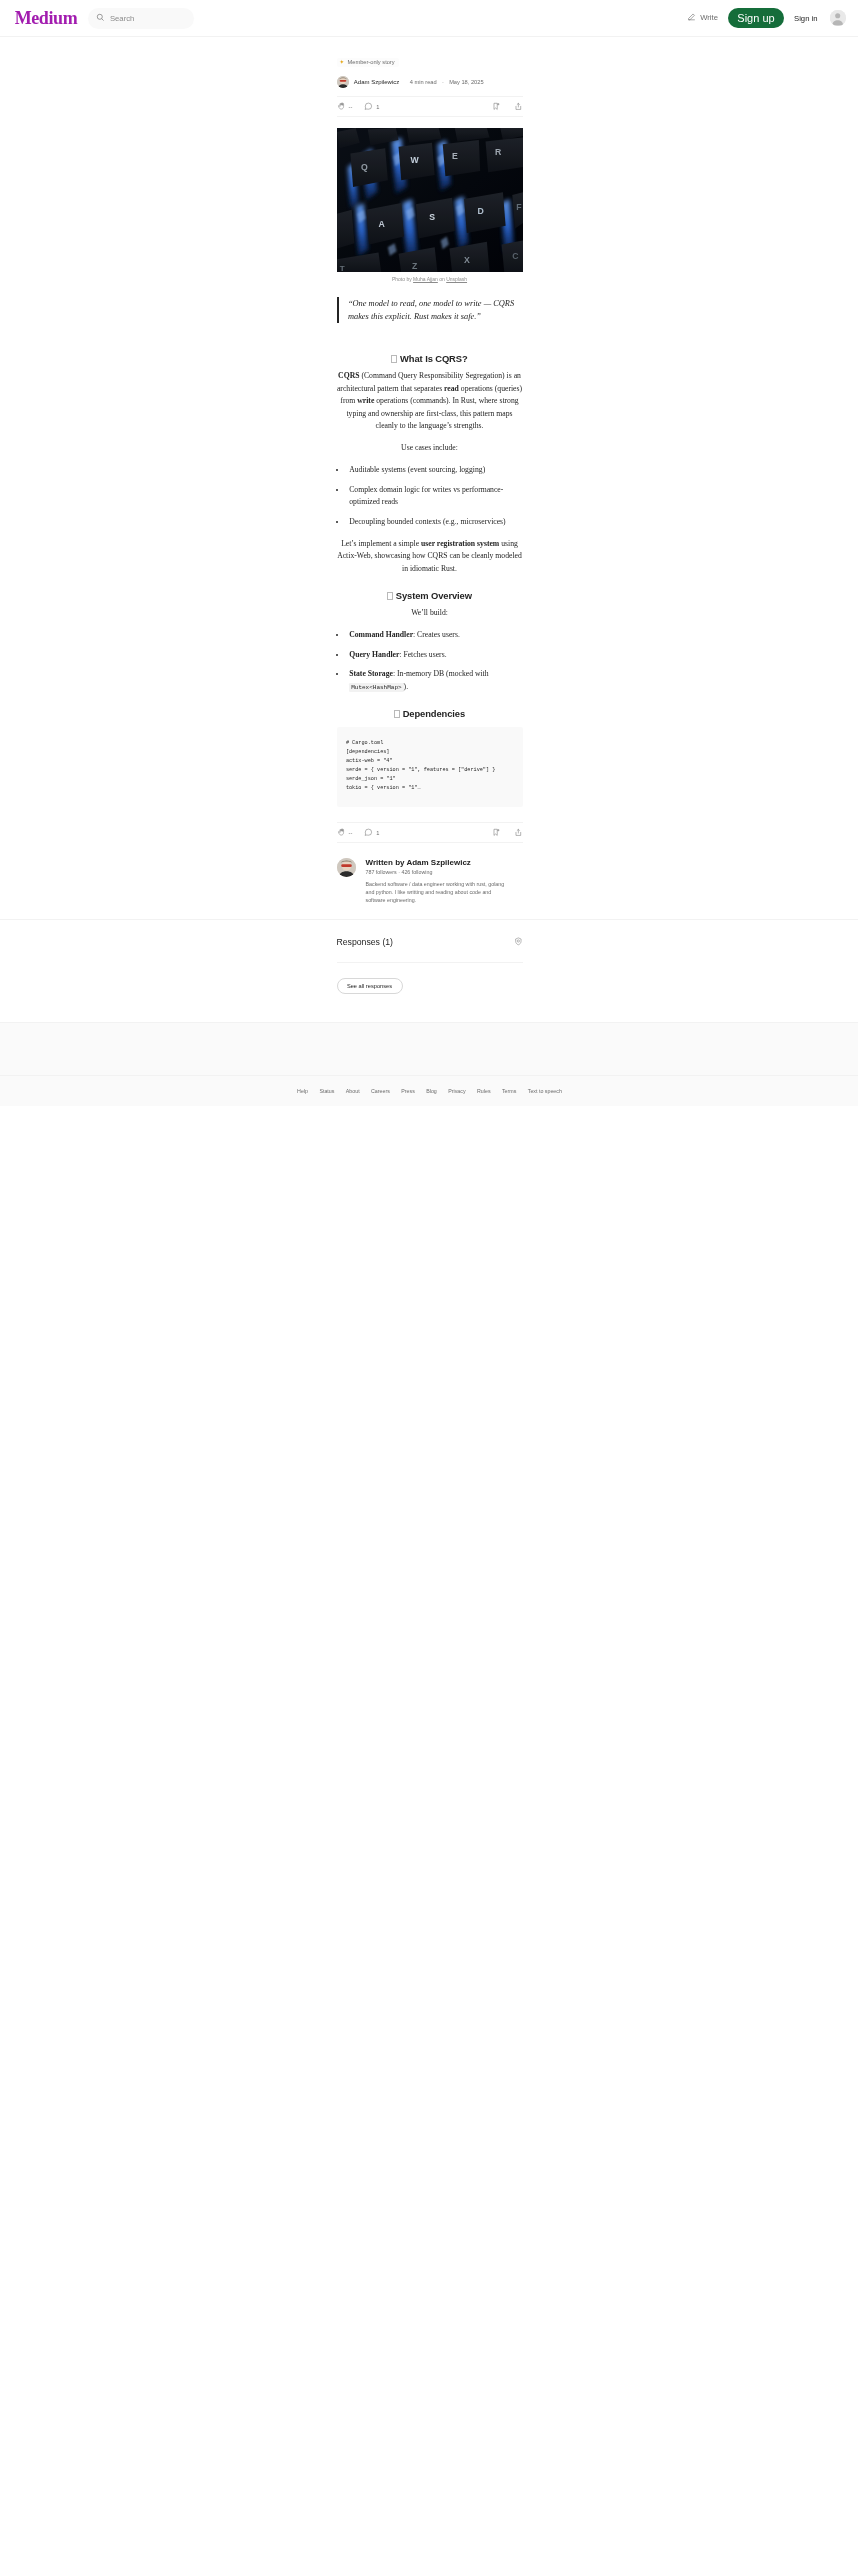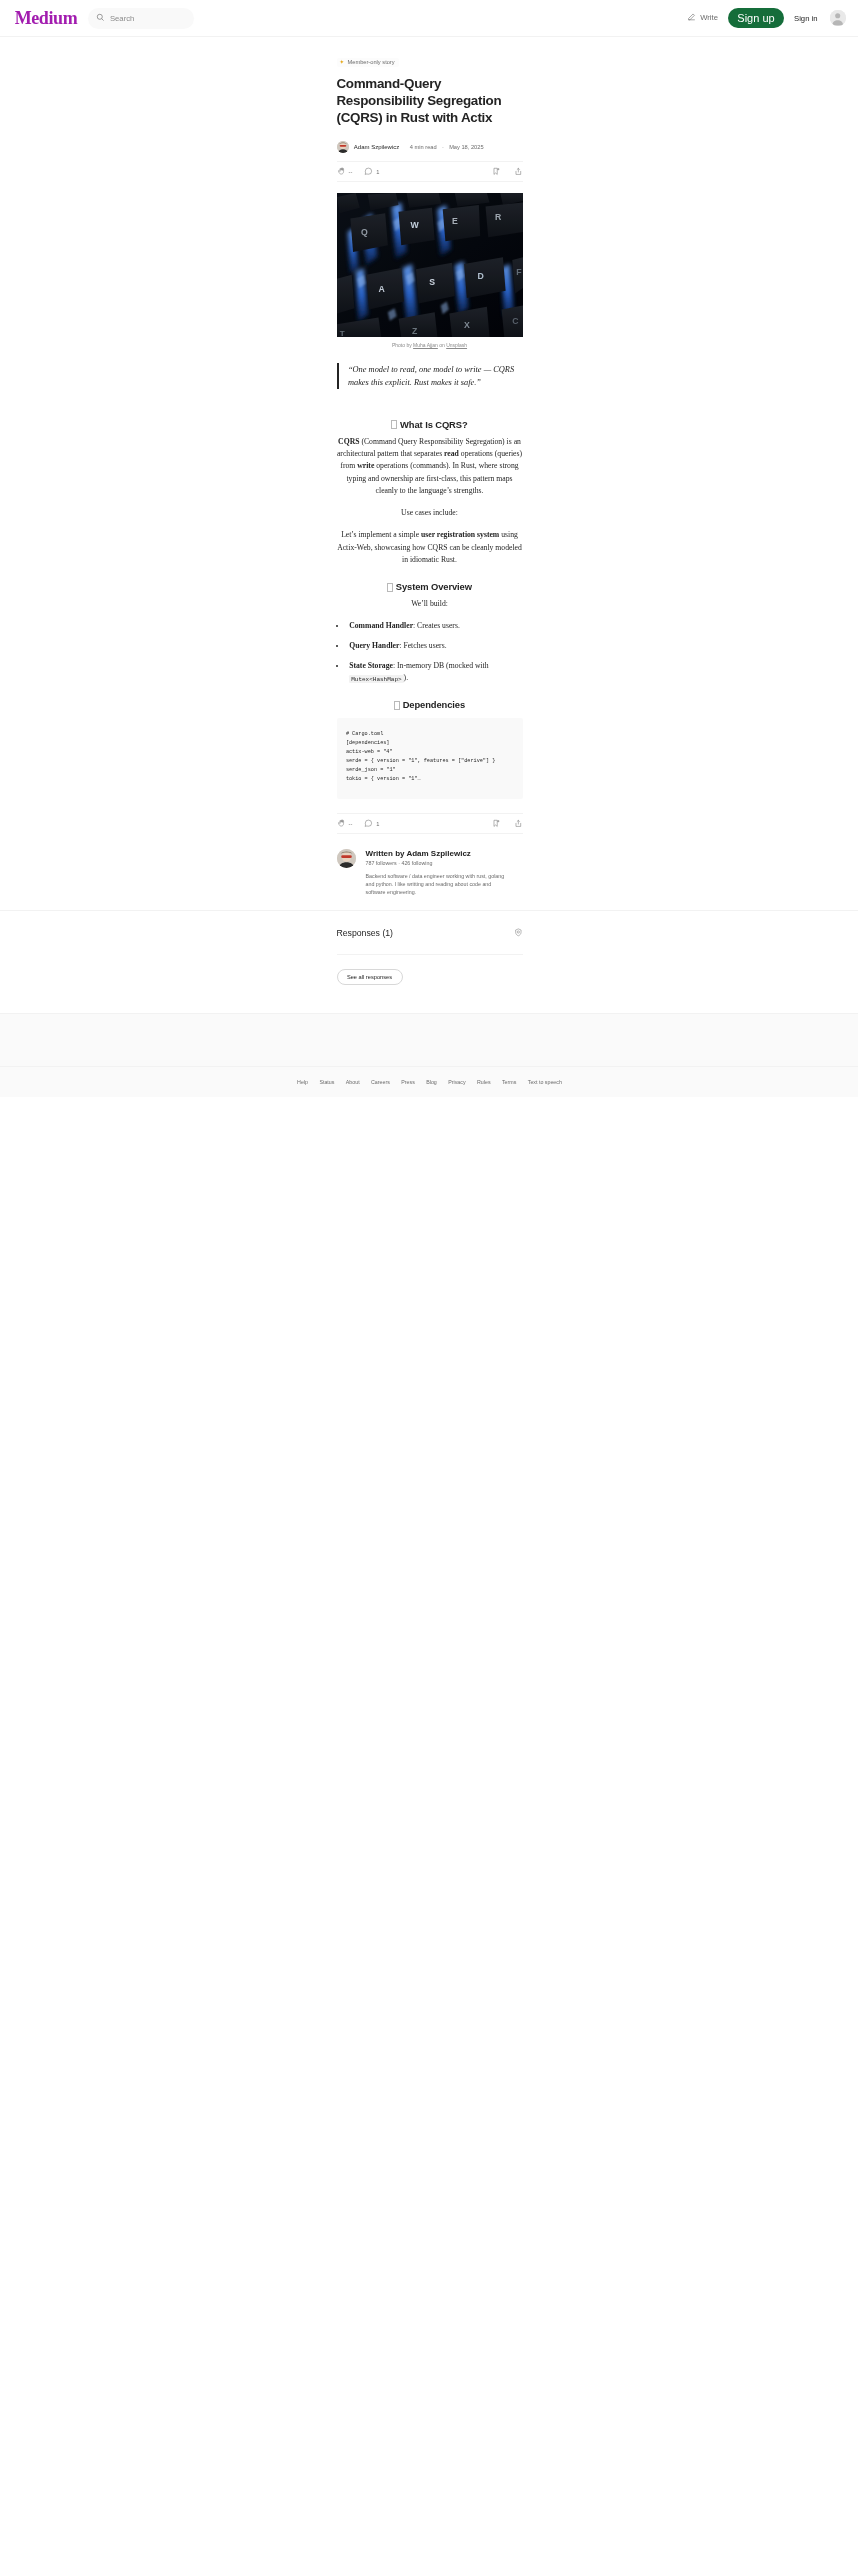--- a/index.html
+++ b/index.html
@@ -285,21 +285,20 @@
   </div>
 </div>
 
 <div class="article">
 
   <div class="member-badge">
     <span class="star-icon">✦</span>
     <span>Member-only story</span>
   </div>
 
-  <h1 class="title">Command-Query Responsibility Segregation (CQRS) in Rust with Actix</h1>
 
   <div class="byline">
     <div class="avatar-byline">
       <svg width="12" height="12" viewBox="0 0 36 36">
         <rect width="36" height="36" fill="#cfc8bf"></rect>
         <circle cx="18" cy="15" r="9" fill="#e8d3c0"></circle>
         <rect x="8" y="12" width="20" height="5" rx="2.5" fill="#c0392b"></rect>
         <path d="M4 36c0-7 6-11 14-11s14 4 14 11z" fill="#2b2b2b"></path>
         <path d="M7 9c3-6 19-6 22 0-4-3-18-3-22 0z" fill="#8a7a66"></path>
       </svg>
@@ -457,20 +456,25 @@
   <h2 class="section">
     <span class="emoji-box"></span><span>What Is CQRS?</span>
   </h2>
 
   <p class="body">
     <strong>CQRS</strong><span> (Command Query Responsibility Segregation) is an architectural pattern that separates </span><strong>read</strong><span> operations (queries) from </span><strong>write</strong><span> operations (commands). In Rust, where strong typing and ownership are first-class, this pattern maps cleanly to the language’s strengths.</span>
   </p>
 
   <p class="body">Use cases include:</p>
 
+  <ul class="bullets">
+    <li>Auditable systems (event sourcing, logging)</li>
+    <li>Complex domain logic for writes vs performance-optimized reads</li>
+    <li>Decoupling bounded contexts (e.g., microservices)</li>
+  </ul>
 
   <p class="body">
     <span>Let’s implement a simple </span><strong>user registration system</strong><span> using Actix-Web, showcasing how CQRS can be cleanly modeled in idiomatic Rust.</span>
   </p>
 
   <h2 class="section">
     <span class="emoji-box"></span><span>System Overview</span>
   </h2>
 
   <p class="body">We’ll build:</p>

